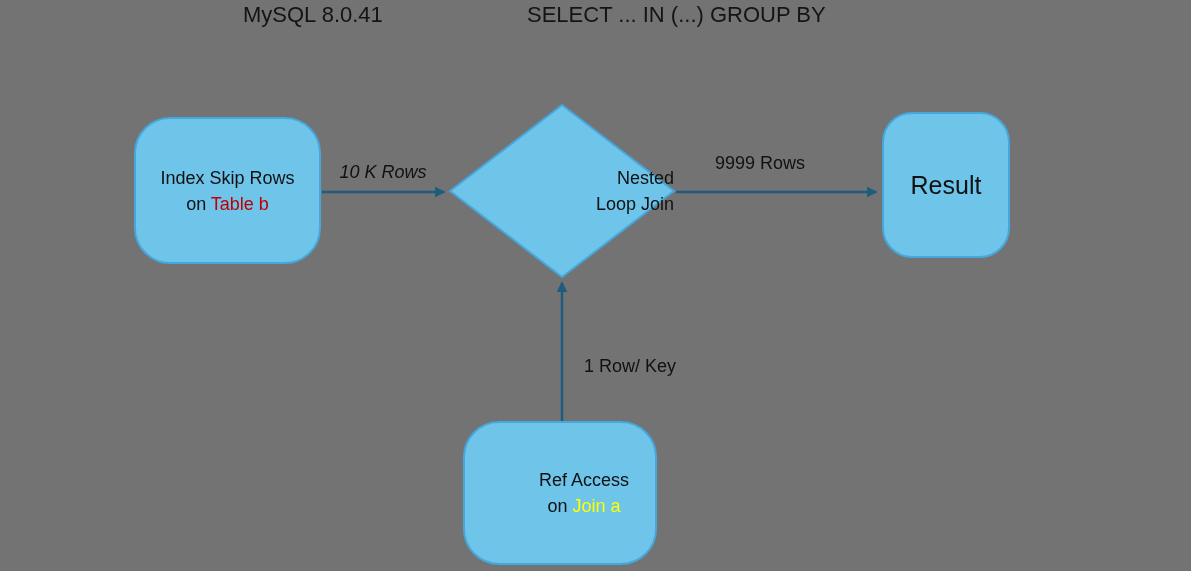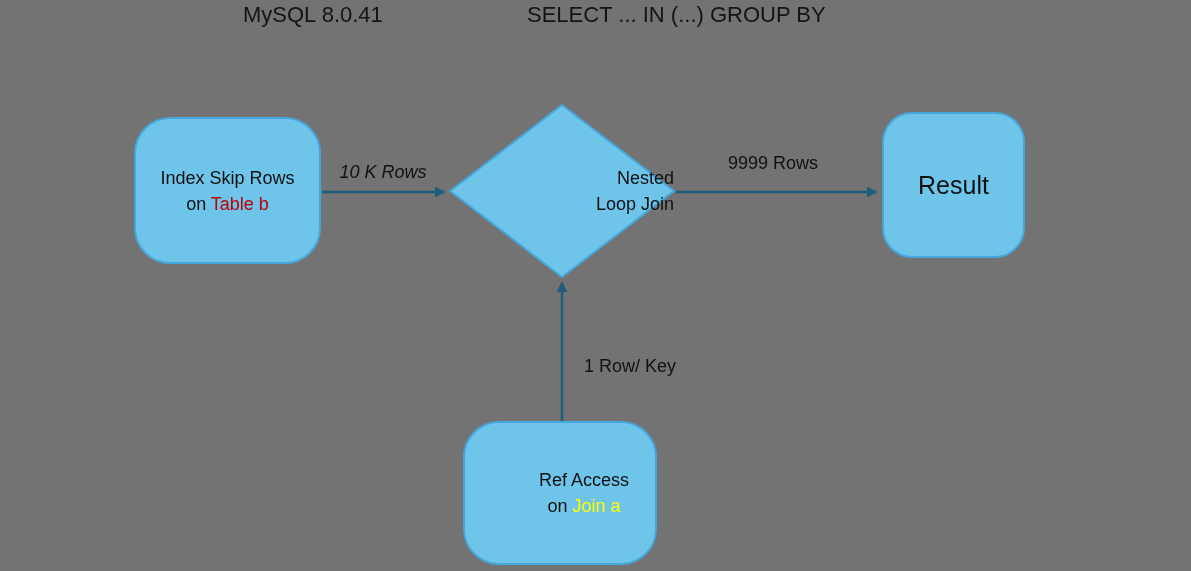--- a/index.html
+++ b/index.html
@@ -52,21 +52,21 @@
     flex-direction: column;
     align-items: center;
     justify-content: center;
     text-align: center;
     color: #111111;
     font-size: 18px;
     font-weight: 500;
     line-height: 26px;
   }
   .node-scan   { left: 134px; top: 117px; width: 187px; height: 147px; border-radius: 36px; }
-  .node-result { left: 882px; top: 112px; width: 143px; height: 146px; border-radius: 30px; font-size: 25px; }
+  .node-result { left: 882px; top: 112px; width: 128px; height: 146px; border-radius: 30px; font-size: 25px; }
   .node-ref    { left: 463px; top: 421px; width: 194px; height: 144px; border-radius: 36px; padding-left: 48px; }
 
   .diamond-text {
     position: absolute;
     left: 450px; top: 105px;
     width: 224px; height: 172px;
     display: flex;
     flex-direction: column;
     align-items: flex-end;
     justify-content: center;
@@ -78,21 +78,21 @@
   }
 
   .edge-label {
     position: absolute;
     font-size: 18px;
     font-weight: 500;
     color: #111111;
     white-space: nowrap;
   }
   .lbl-scan-join   { left: 327px; top: 162px; width: 112px; text-align: center; font-style: italic; }
-  .lbl-join-result { left: 715px; top: 153px; width: 116px; text-align: center; }
+  .lbl-join-result { left: 715px; top: 153px; width: 116px; }
   .lbl-ref-join    { left: 584px; top: 356px; }
 </style>
 </head>
 <body>
 
 <div class="canvas">
 
   <div class="hdr hdr-version">MySQL 8.0.41</div>
   <div class="hdr hdr-query">SELECT ... IN (...) GROUP BY</div>
 

